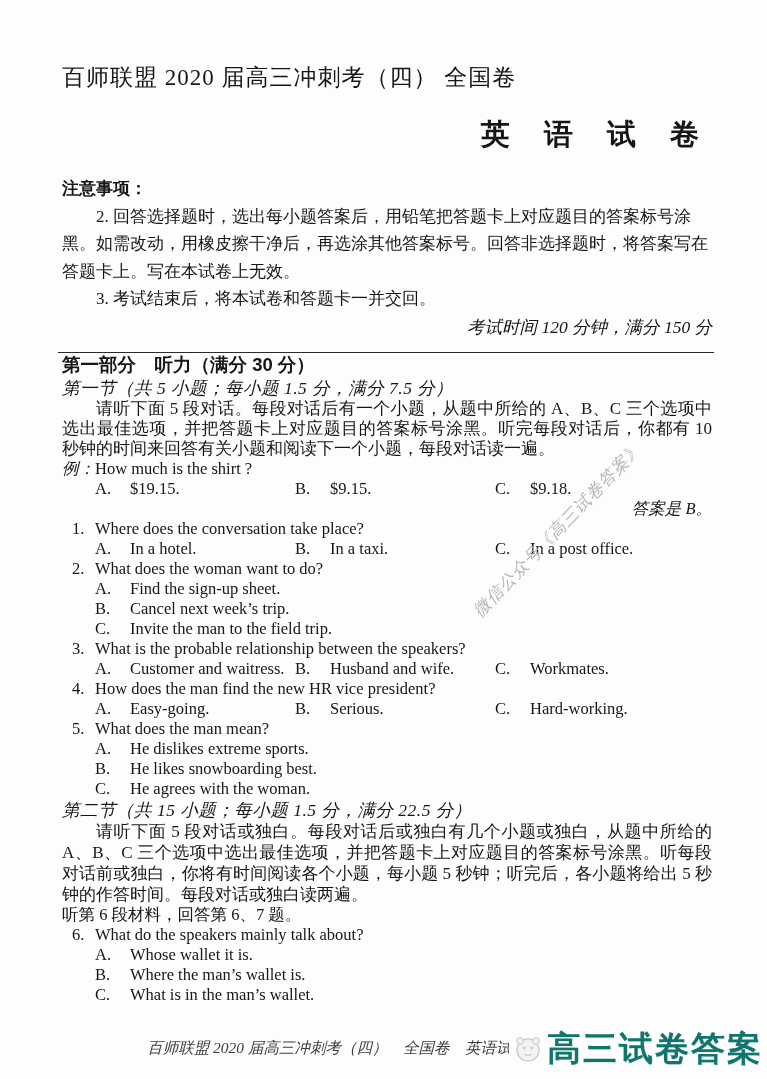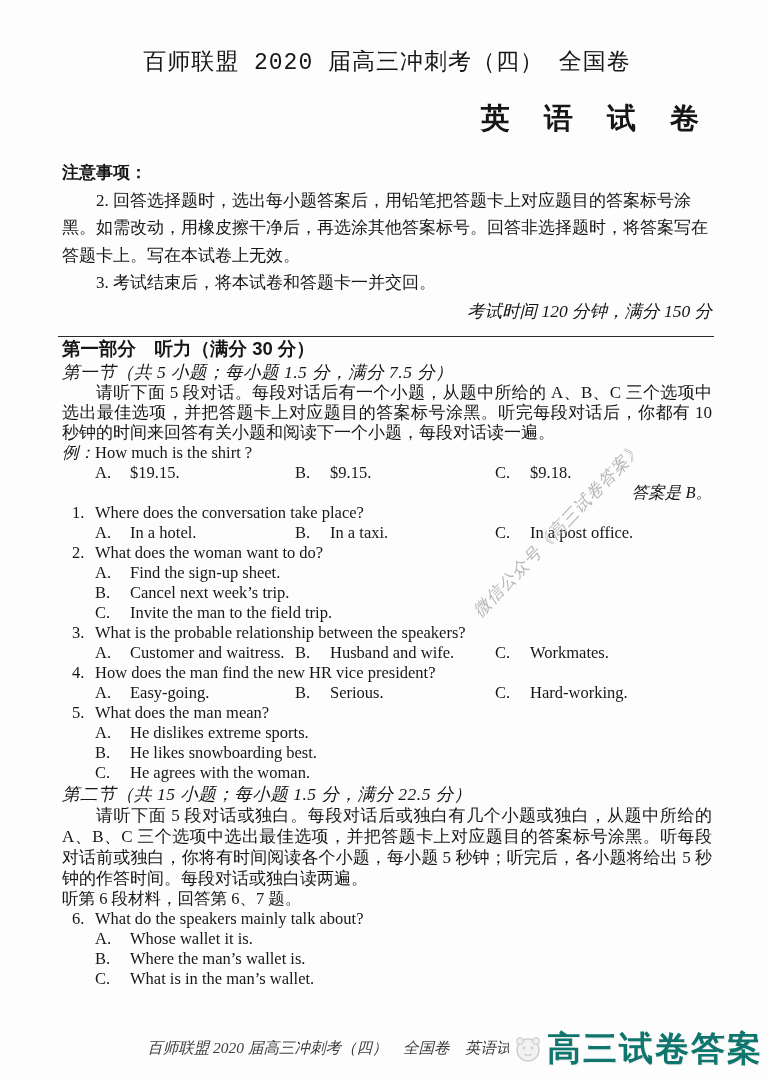--- a/index.html
+++ b/index.html
@@ -3,22 +3,23 @@
 <meta charset="utf-8">
 <style>
   html,body{margin:0;padding:0;background:#e8e8e8;}
   .page{
     position:relative;width:767px;height:1079px;background:#fdfdfd;
     color:#161616;overflow:hidden;margin:0 auto;
     font-family:"Liberation Serif","DejaVu Serif",serif;
   }
   .content{position:absolute;left:62px;top:46px;width:650px;}
   .title{
-    text-align:center;font-size:23px;letter-spacing:1px;
-    font-family:Liberation Mono, monospace;
+    font-size:23px;letter-spacing:1px;
+    font-family:Liberation Serif, serif;
+    margin-top:16px;
   }
   .subtitle{
     text-align:right;font-size:29px;font-weight:bold;letter-spacing:13px;
     margin-top:22px;text-indent:13px;
     font-family:"Liberation Sans","DejaVu Sans",sans-serif;
   }
   .notice{margin-top:20px;font-size:17px;line-height:27.5px;}
   .notice-heading{
     font-weight:bold;font-size:17px;
     font-family:"Liberation Sans","DejaVu Sans",sans-serif;

